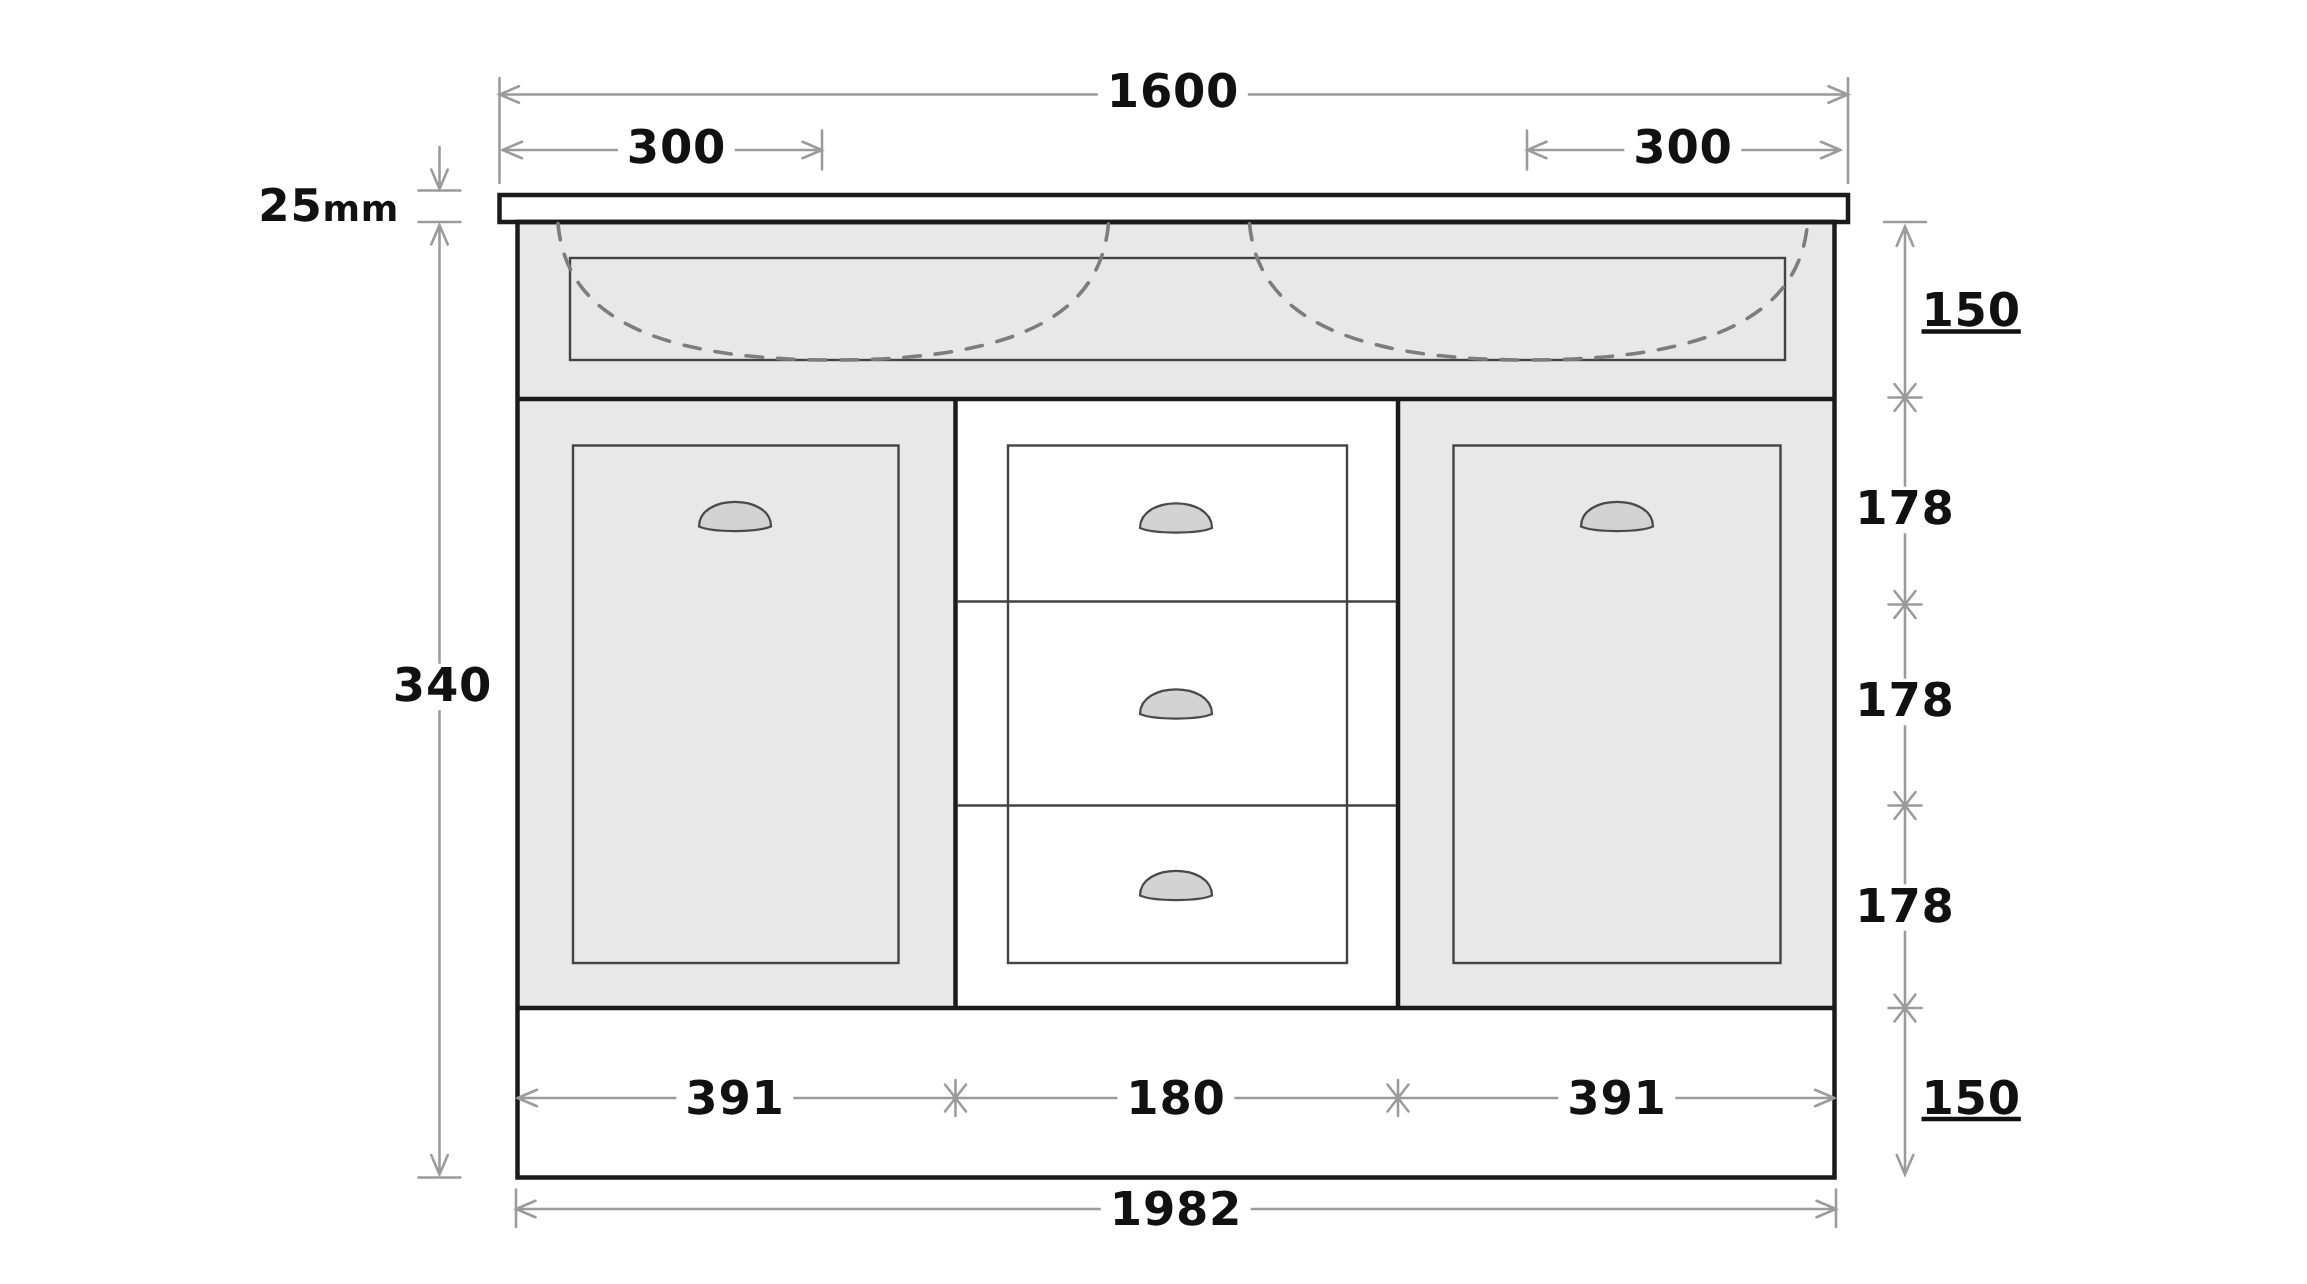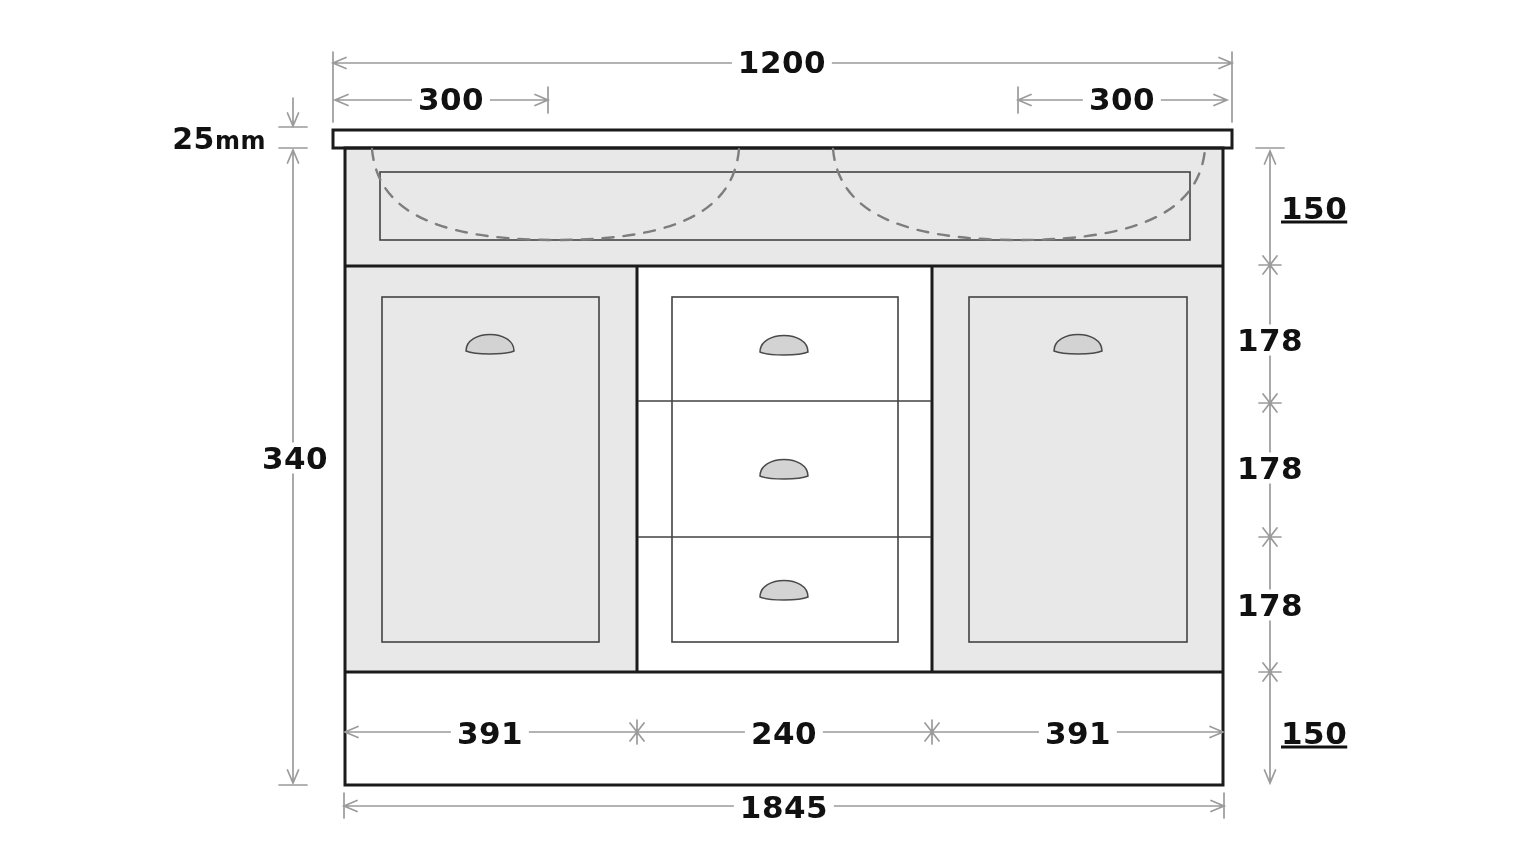--- a/index.html
+++ b/index.html
@@ -109,21 +109,21 @@
             M630 723 L644 741 M644 723 L630 741 M637 720 V744
             M925 723 L939 741 M939 723 L925 741 M932 720 V744"></path>
     </g>
 
     <g>
       <path class="dim" d="M344 806 H1224
             M357 800.5 L344 806 L357 811.5 M1211 800.5 L1224 806 L1211 811.5"></path>
     </g>
   </svg>
 
-  <div class="label" style="left:782px; top:62px">1200</div>
+  <div class="label" style="left:782px; top:62px">1600</div>
 
   <div class="label" style="left:451px; top:99px">300</div>
 
   <div class="label" style="left:1122px; top:99px">300</div>
 
   <div class="label thickness" style="left:266px; top:138px">
     <span class="value">25</span><span class="unit">mm</span>
   </div>
 
   <div class="label" style="left:295px; top:458px">340</div>
@@ -133,18 +133,18 @@
   <div class="label" style="left:1270px; top:340px">178</div>
 
   <div class="label" style="left:1270px; top:468px">178</div>
 
   <div class="label" style="left:1270px; top:605px">178</div>
 
   <div class="label side" style="left:1281px; top:733px">150</div>
 
   <div class="label" style="left:490px; top:733px">391</div>
 
-  <div class="label" style="left:784px; top:733px">240</div>
+  <div class="label" style="left:784px; top:733px">180</div>
 
   <div class="label" style="left:1078px; top:733px">391</div>
 
-  <div class="label" style="left:784px; top:807px">1845</div>
+  <div class="label" style="left:784px; top:807px">1982</div>
 </div>
 
 </body></html>

